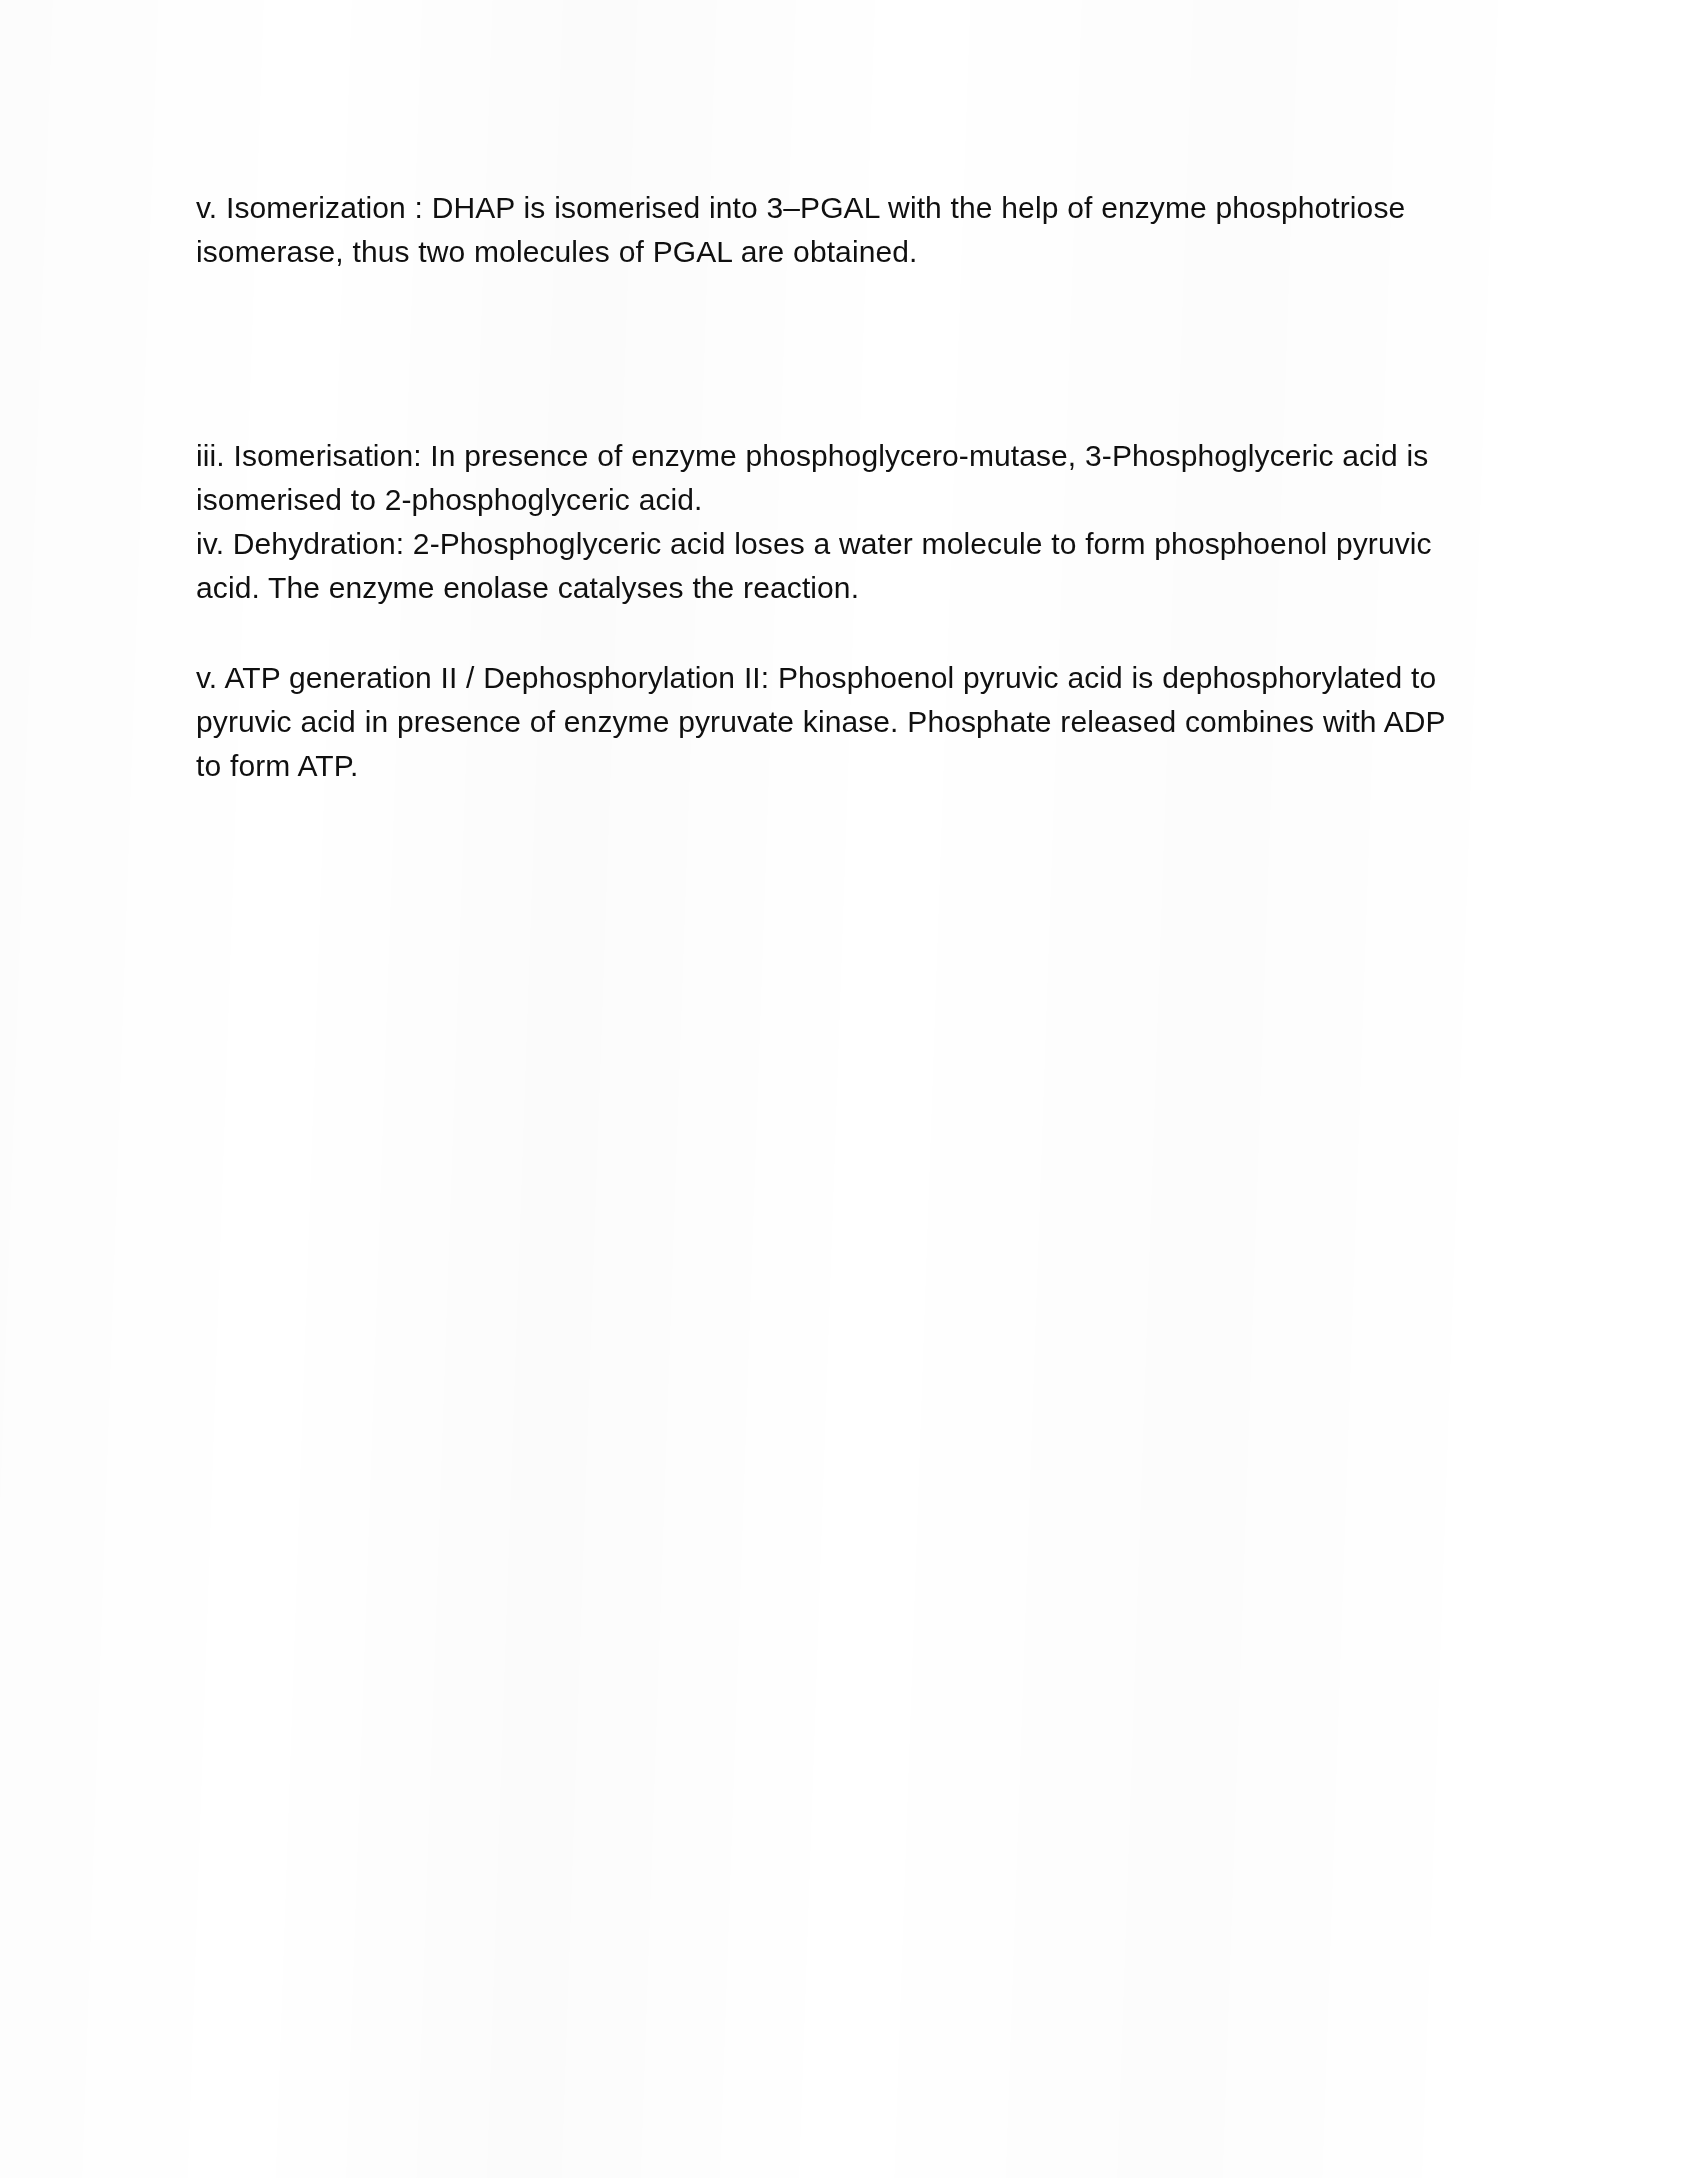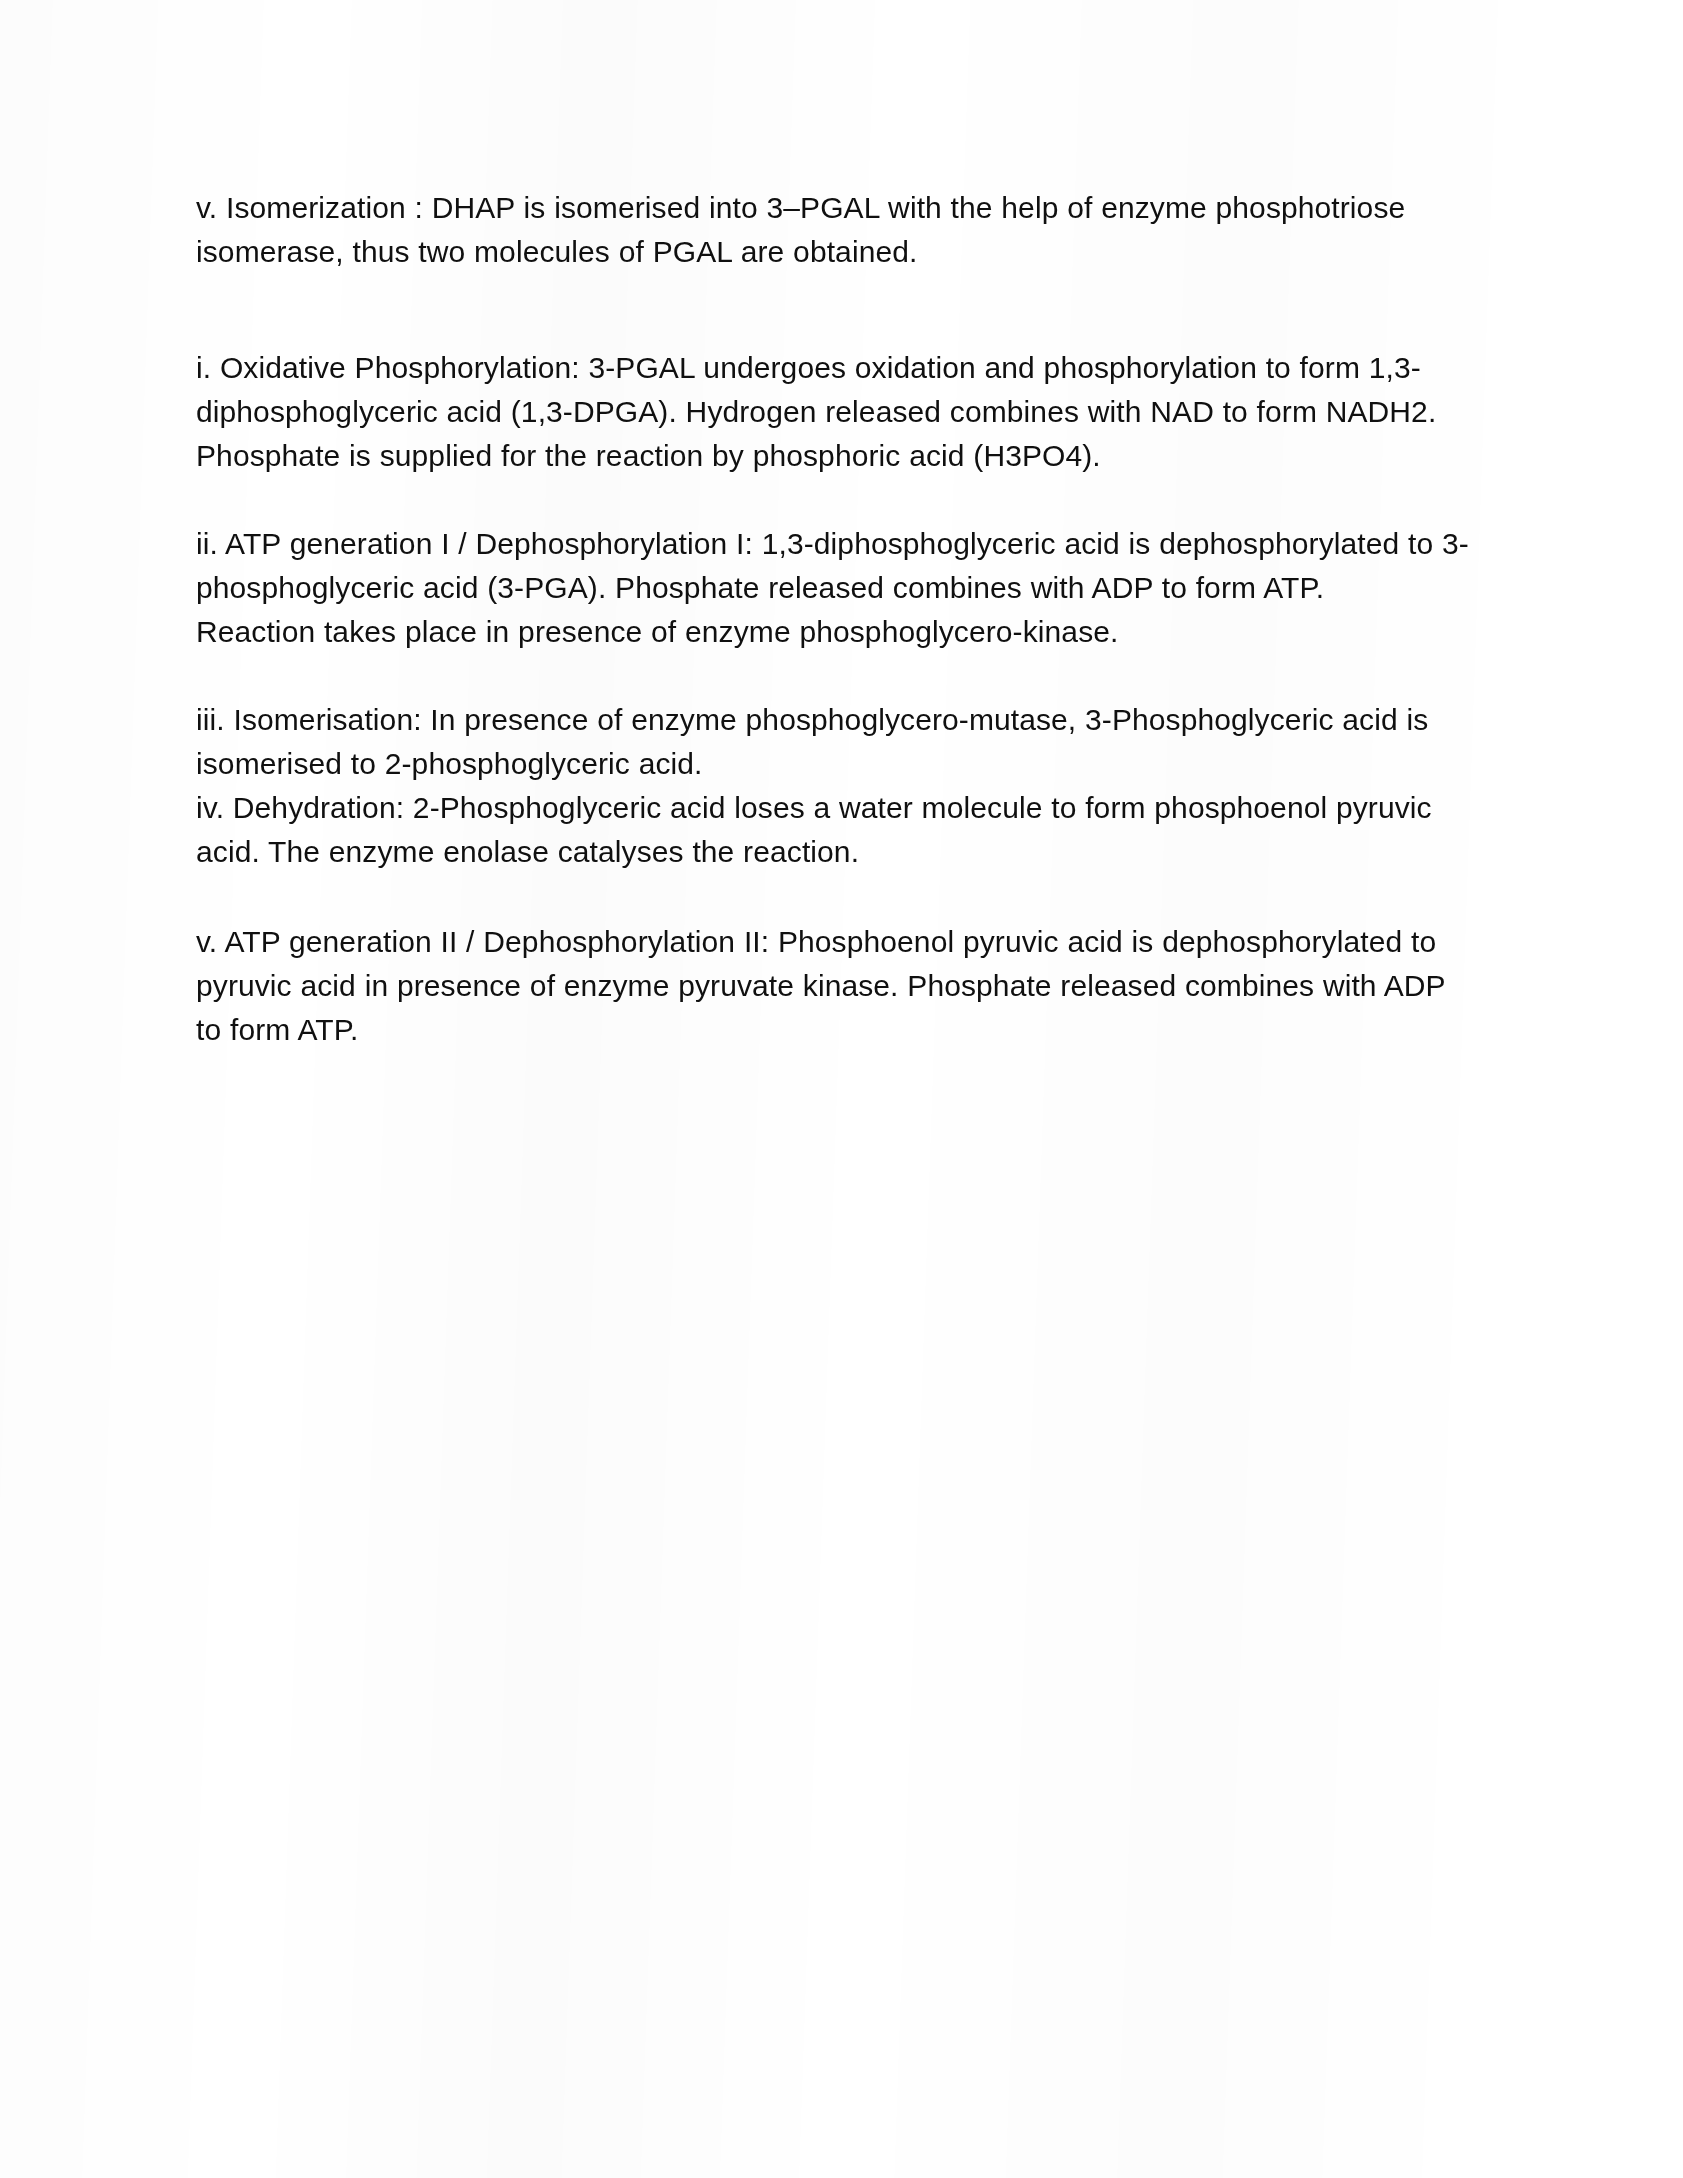--- a/index.html
+++ b/index.html
@@ -66,26 +66,23 @@
 
   <div class="content">
 
     <p class="para">v. Isomerization : DHAP is isomerised into 3–PGAL with the help of enzyme phosphotriose isomerase, thus two molecules of PGAL are obtained.</p>
 
     <div class="gap-sm"></div>
 
 
     <div class="gap-md"></div>
 
-    <p class="para">i. Oxidative Phosphorylation: 3-PGAL undergoes oxidation and phosphorylation to form 1,3-diphosphoglyceric acid (1,3-DPGA). Hydrogen released combines with NAD to form NADH2. Phosphate is supplied for the reaction by phosphoric acid (H3PO4).</p>
 
     <div class="gap-md"></div>
 
-    <p class="para">ii. ATP generation I / Dephosphorylation I: 1,3-diphosphoglyceric acid is dephosphorylated to 3-phosphoglyceric acid (3-PGA). Phosphate released combines with ADP to form ATP.
-Reaction takes place in presence of enzyme phosphoglycero-kinase.</p>
 
     <div class="gap-md"></div>
 
     <p class="para">iii. Isomerisation: In presence of enzyme phosphoglycero-mutase, 3-Phosphoglyceric acid is isomerised to 2-phosphoglyceric acid.
 iv. Dehydration: 2-Phosphoglyceric acid loses a water molecule to form phosphoenol pyruvic acid. The enzyme enolase catalyses the reaction.</p>
 
     <div class="gap-lg"></div>
 
     <p class="para">v. ATP generation II / Dephosphorylation II: Phosphoenol pyruvic acid is dephosphorylated to pyruvic acid in presence of enzyme pyruvate kinase. Phosphate released combines with ADP to form ATP.</p>
 

